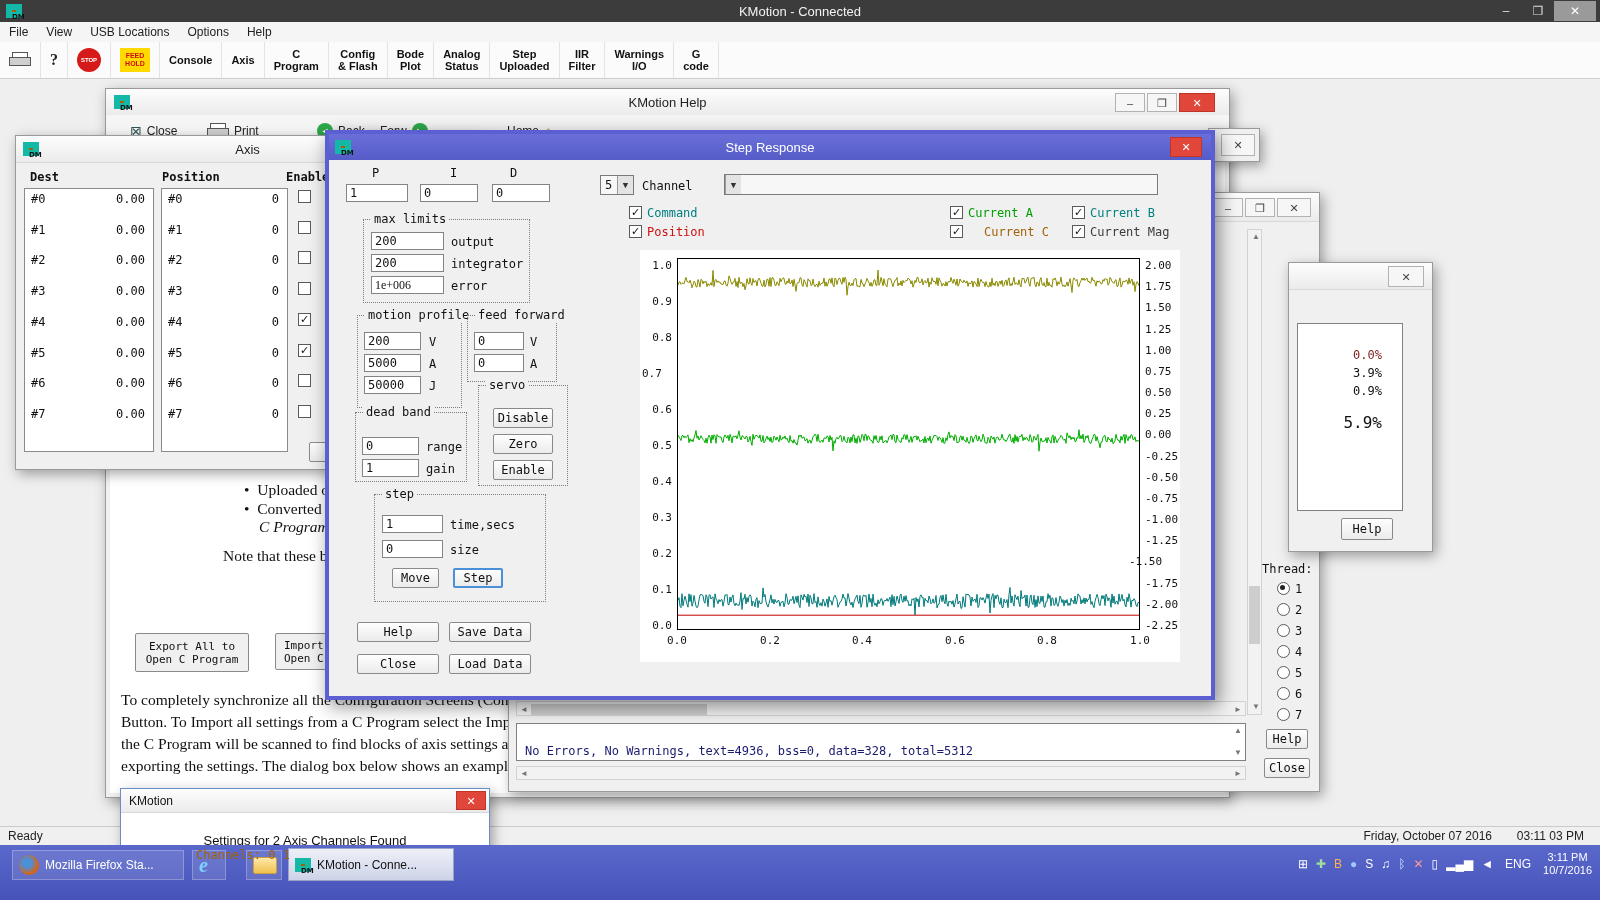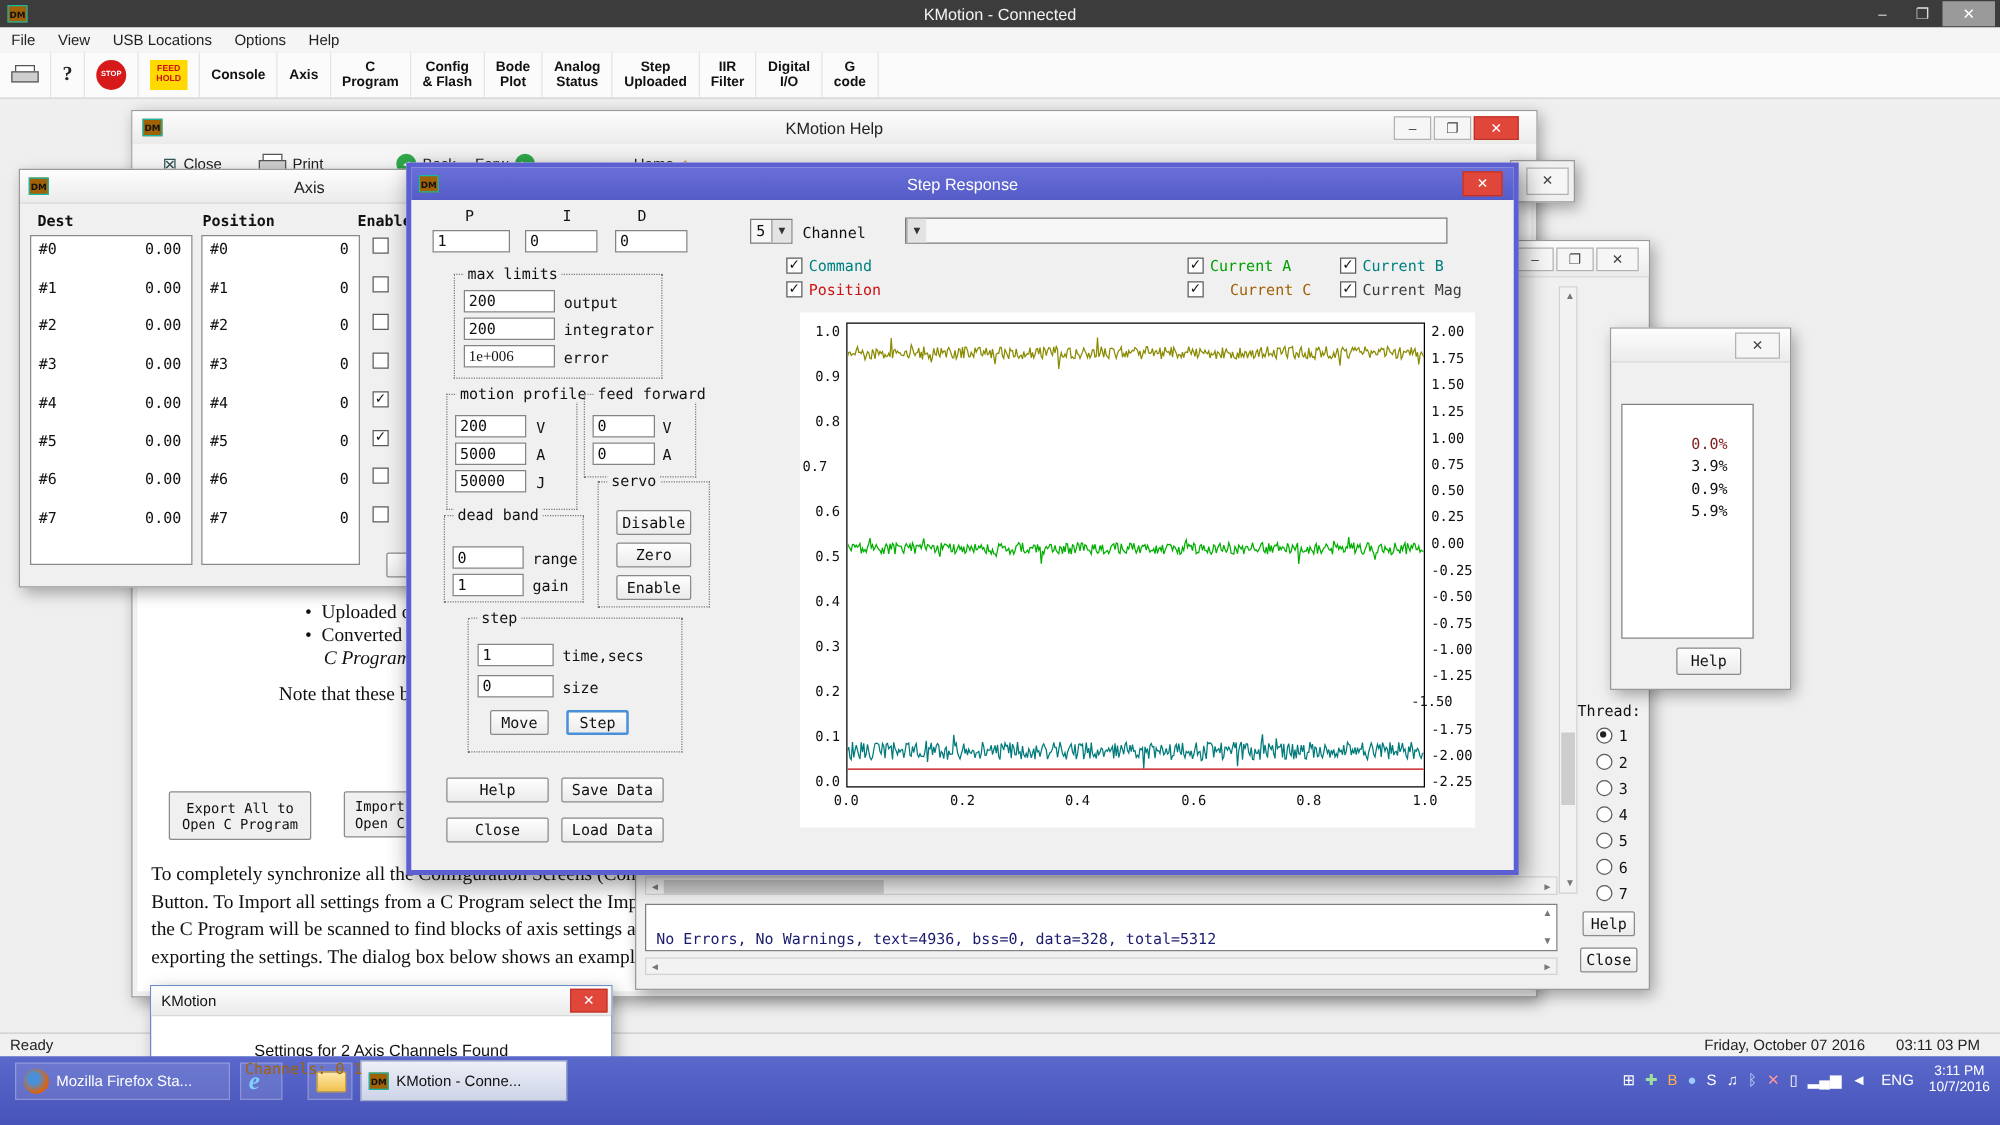--- a/index.html
+++ b/index.html
@@ -3,21 +3,21 @@
 <meta charset="utf-8">
 <style>
   html,body{margin:0;padding:0;background:#222;}
   #screen{position:relative;width:1600px;height:900px;background:#efefef;overflow:hidden;
           font-family:"Liberation Sans",sans-serif;-webkit-font-smoothing:antialiased;}
   .mono{font-family:"DejaVu Sans Mono",monospace;}
   
   .main-titlebar{position:absolute;left:0;top:0;width:1600px;height:22px;background:#3c3c3c;
     display:flex;align-items:center;color:#f0f0f0;}
   .main-title{position:absolute;left:0;right:0;text-align:center;font-size:13px;color:#f2f2f2;}
-  .dm-badge{display:inline-block;width:16px;height:14px;background:#a16207;border:1px solid #14b8a6;
+  .dm-badge{display:inline-block;width:16px;height:14px;background:#a16207;border:6px solid #14b8a6;
     color:#111;font:bold 7px "DejaVu Sans",sans-serif;text-align:center;line-height:14px;box-sizing:border-box;}
   .winbtns{position:absolute;right:4px;top:0;height:22px;display:flex;align-items:center;z-index:2;}
   .wbtn{width:32px;height:20px;text-align:center;line-height:20px;font-size:12px;color:#ddd;cursor:pointer;}
   .wbtn.close{background:#9a9a9a;color:#fff;width:42px;}
   .menubar{position:absolute;left:0;top:22px;width:1600px;height:20px;background:#f5f5f5;
     border-bottom:1px solid #e2e2e2;display:flex;align-items:center;font-size:12px;color:#222;}
   .menu-item{padding:2px 9px;cursor:pointer;}
   .toolbar{position:absolute;left:0;top:42px;width:1600px;height:36px;background:#fbfbfb;
     border-bottom:1px solid #cfcfcf;display:flex;align-items:stretch;}
   .tbtn{display:flex;flex-direction:column;align-items:center;justify-content:center;
@@ -148,21 +148,21 @@
       </div>
       <div class="tbtn">
         <span>Step</span>
         <span>Uploaded</span>
       </div>
       <div class="tbtn">
         <span>IIR</span>
         <span>Filter</span>
       </div>
       <div class="tbtn">
-        <span>Digital</span>
+        <span>Warnings</span>
         <span>I/O</span>
       </div>
       <div class="tbtn">
         <span>G</span>
         <span>code</span>
       </div>
     </div>
 
   <div class="statusbar">
     <span style="position:absolute;left:8px;top:2px">Ready</span>
@@ -371,21 +371,21 @@
   </div>
 
   <div class="win" style="left:1288px;top:262px;width:145px;height:290px;z-index:26">
     <div class="titlebar-light">
       <span class="gbtn" style="position:absolute;right:8px;top:3px;width:36px;height:21px;line-height:20px">✕</span>
     </div>
     <div id="usage-box" style="position:absolute;left:8px;top:60px;width:106px;height:188px;background:#fff;border:1px solid #808080;box-sizing:border-box">
         <div class="mono" style="position:absolute;right:20px;top:24px;font-size:12px;color:#7f1d1d">0.0%</div>
         <div class="mono" style="position:absolute;right:20px;top:42px;font-size:12px;color:#111">3.9%</div>
         <div class="mono" style="position:absolute;right:20px;top:60px;font-size:12px;color:#111">0.9%</div>
-        <div class="mono" style="position:absolute;right:20px;top:78px;font-size:12px;color:#111">5.9%</div>
+        <div class="mono" style="position:absolute;right:20px;top:89px;font-size:16px;color:#111">5.9%</div>
       </div>
     <div class="btn" style="left:52px;top:255px;width:52px;height:22px">Help</div>
   </div>
 
   <div class="win" style="left:120px;top:788px;width:370px;height:90px;z-index:30;border-color:#6a8fc8;background:#fff">
     <div class="titlebar-light" style="height:23px">
       <span style="margin-left:8px;font-size:12px;color:#111">KMotion</span>
       <span class="gbtn redx" style="position:absolute;right:3px;top:2px;width:30px;height:19px;line-height:18px">✕</span>
     </div>
     <div style="position:absolute;left:0;top:44px;width:100%;text-align:center;font-size:13px;color:#111">Settings for 2 Axis Channels Found</div>

